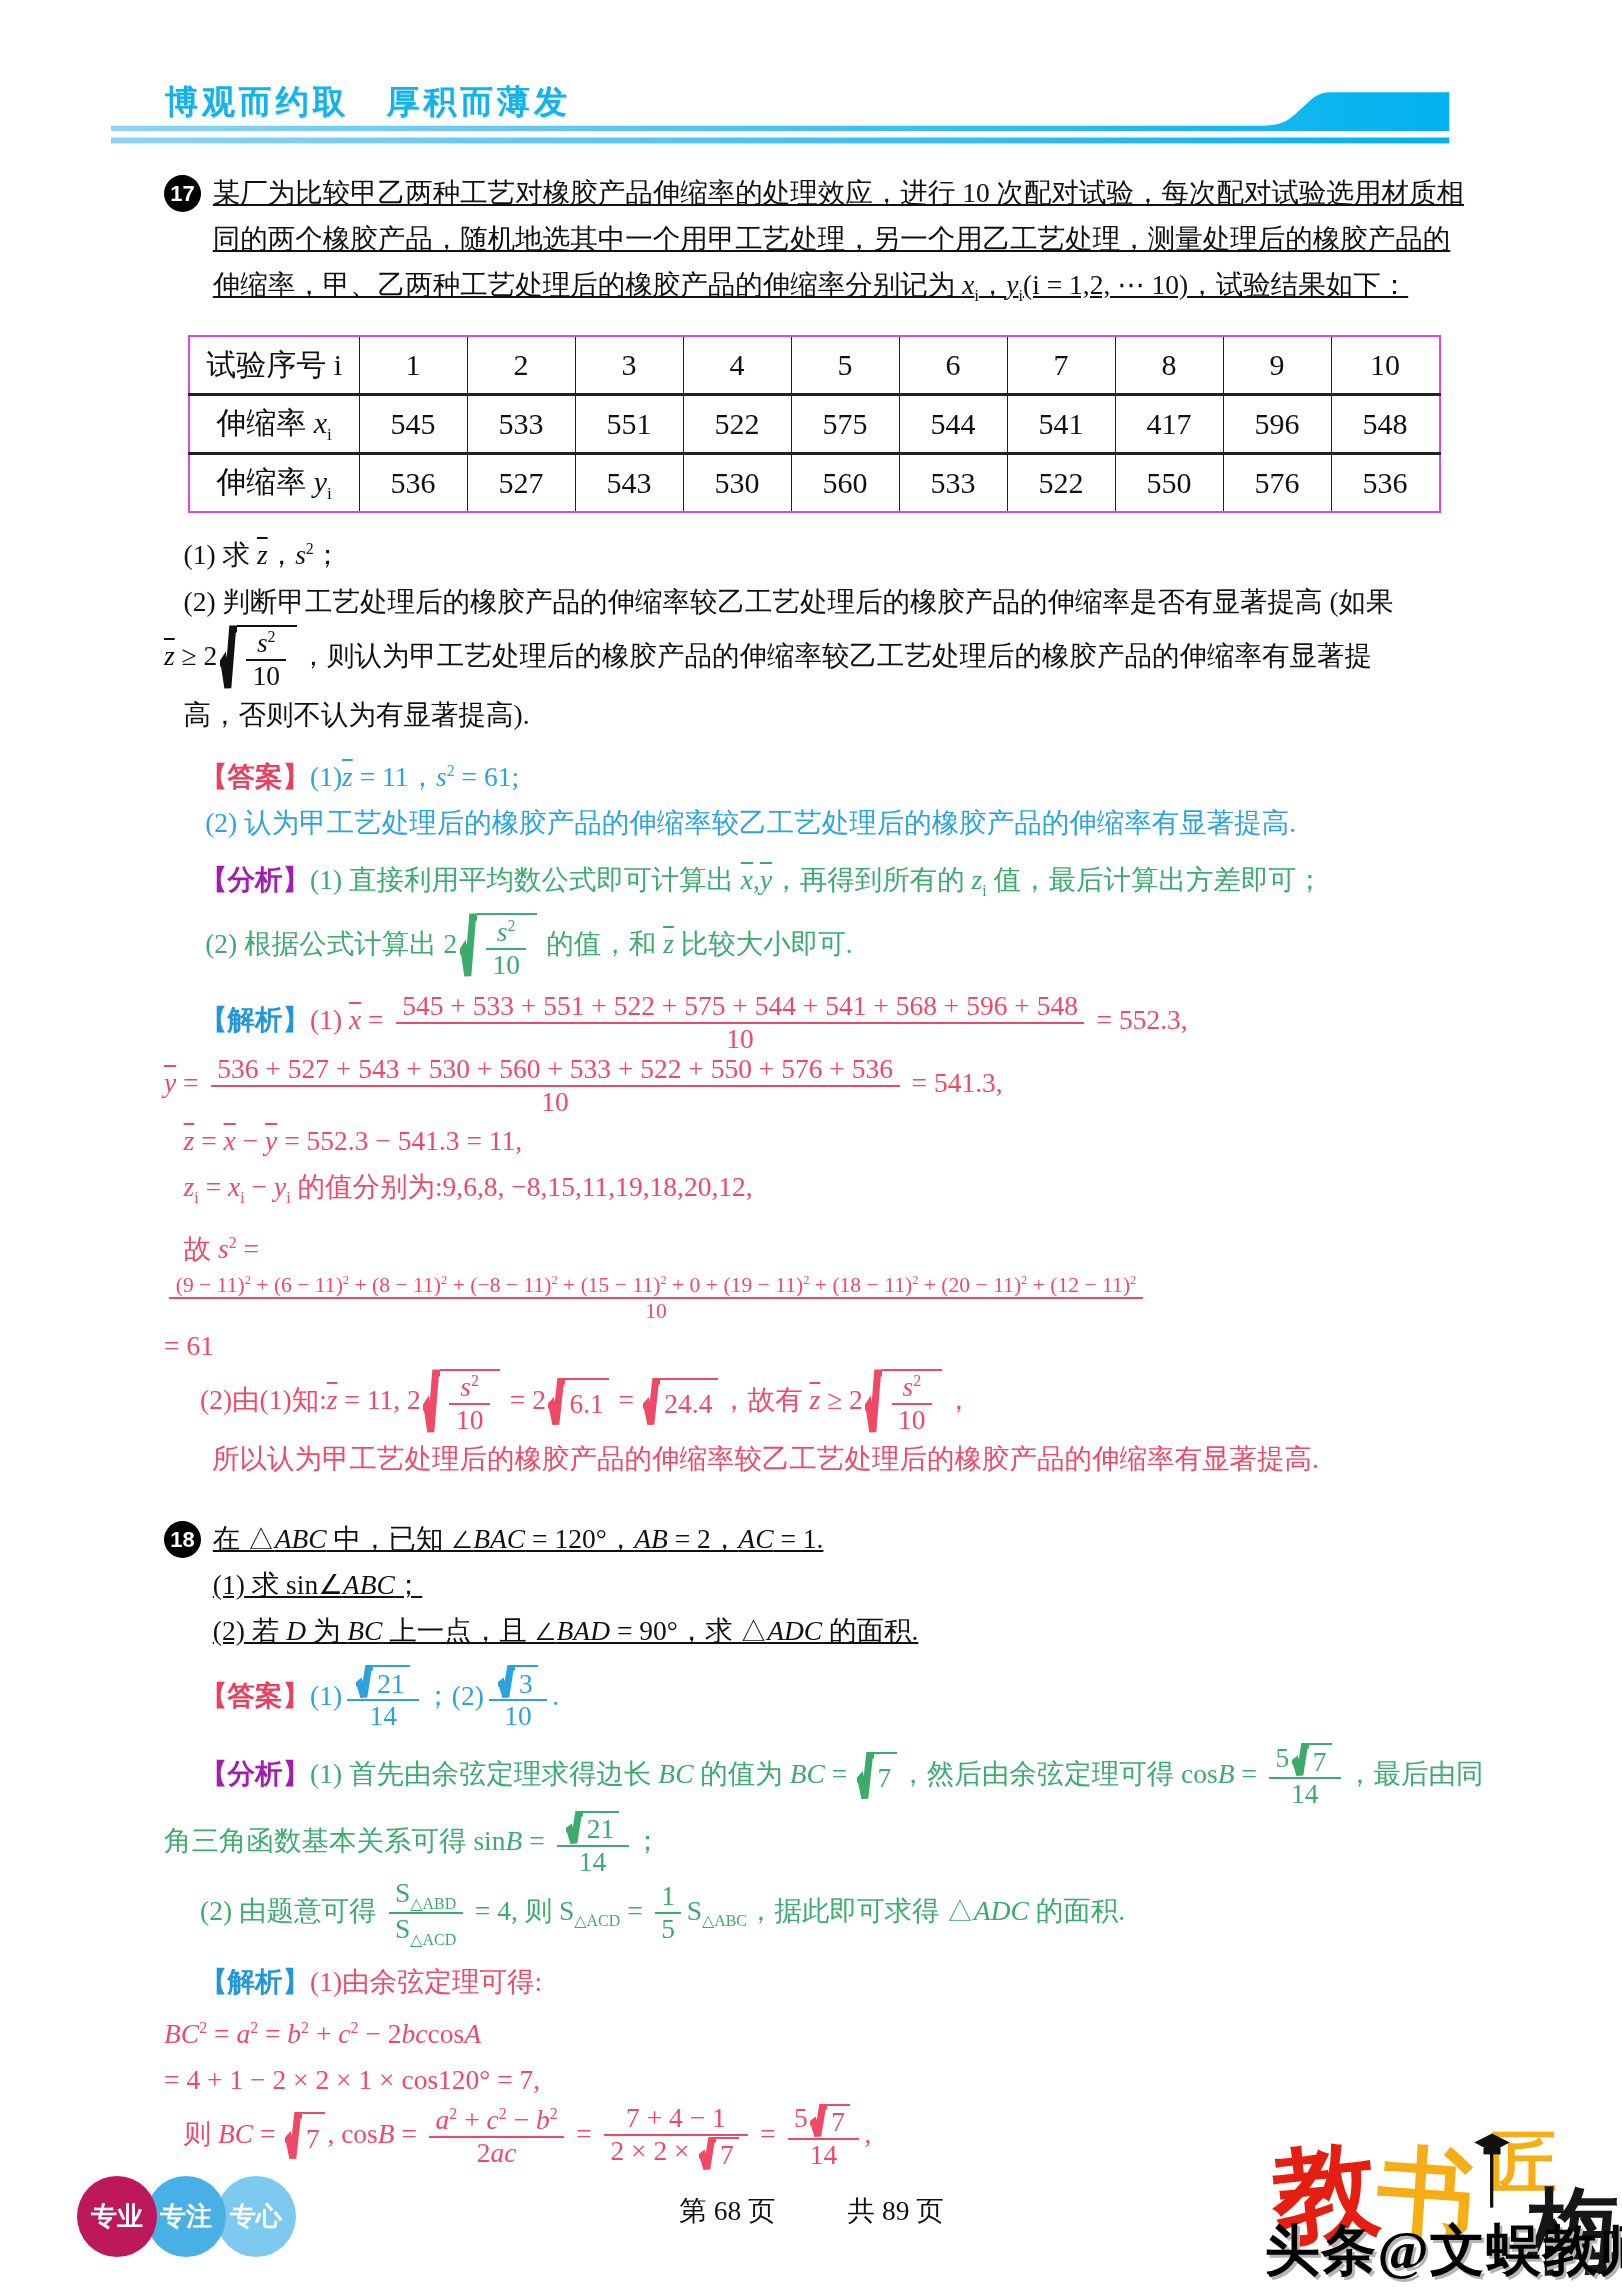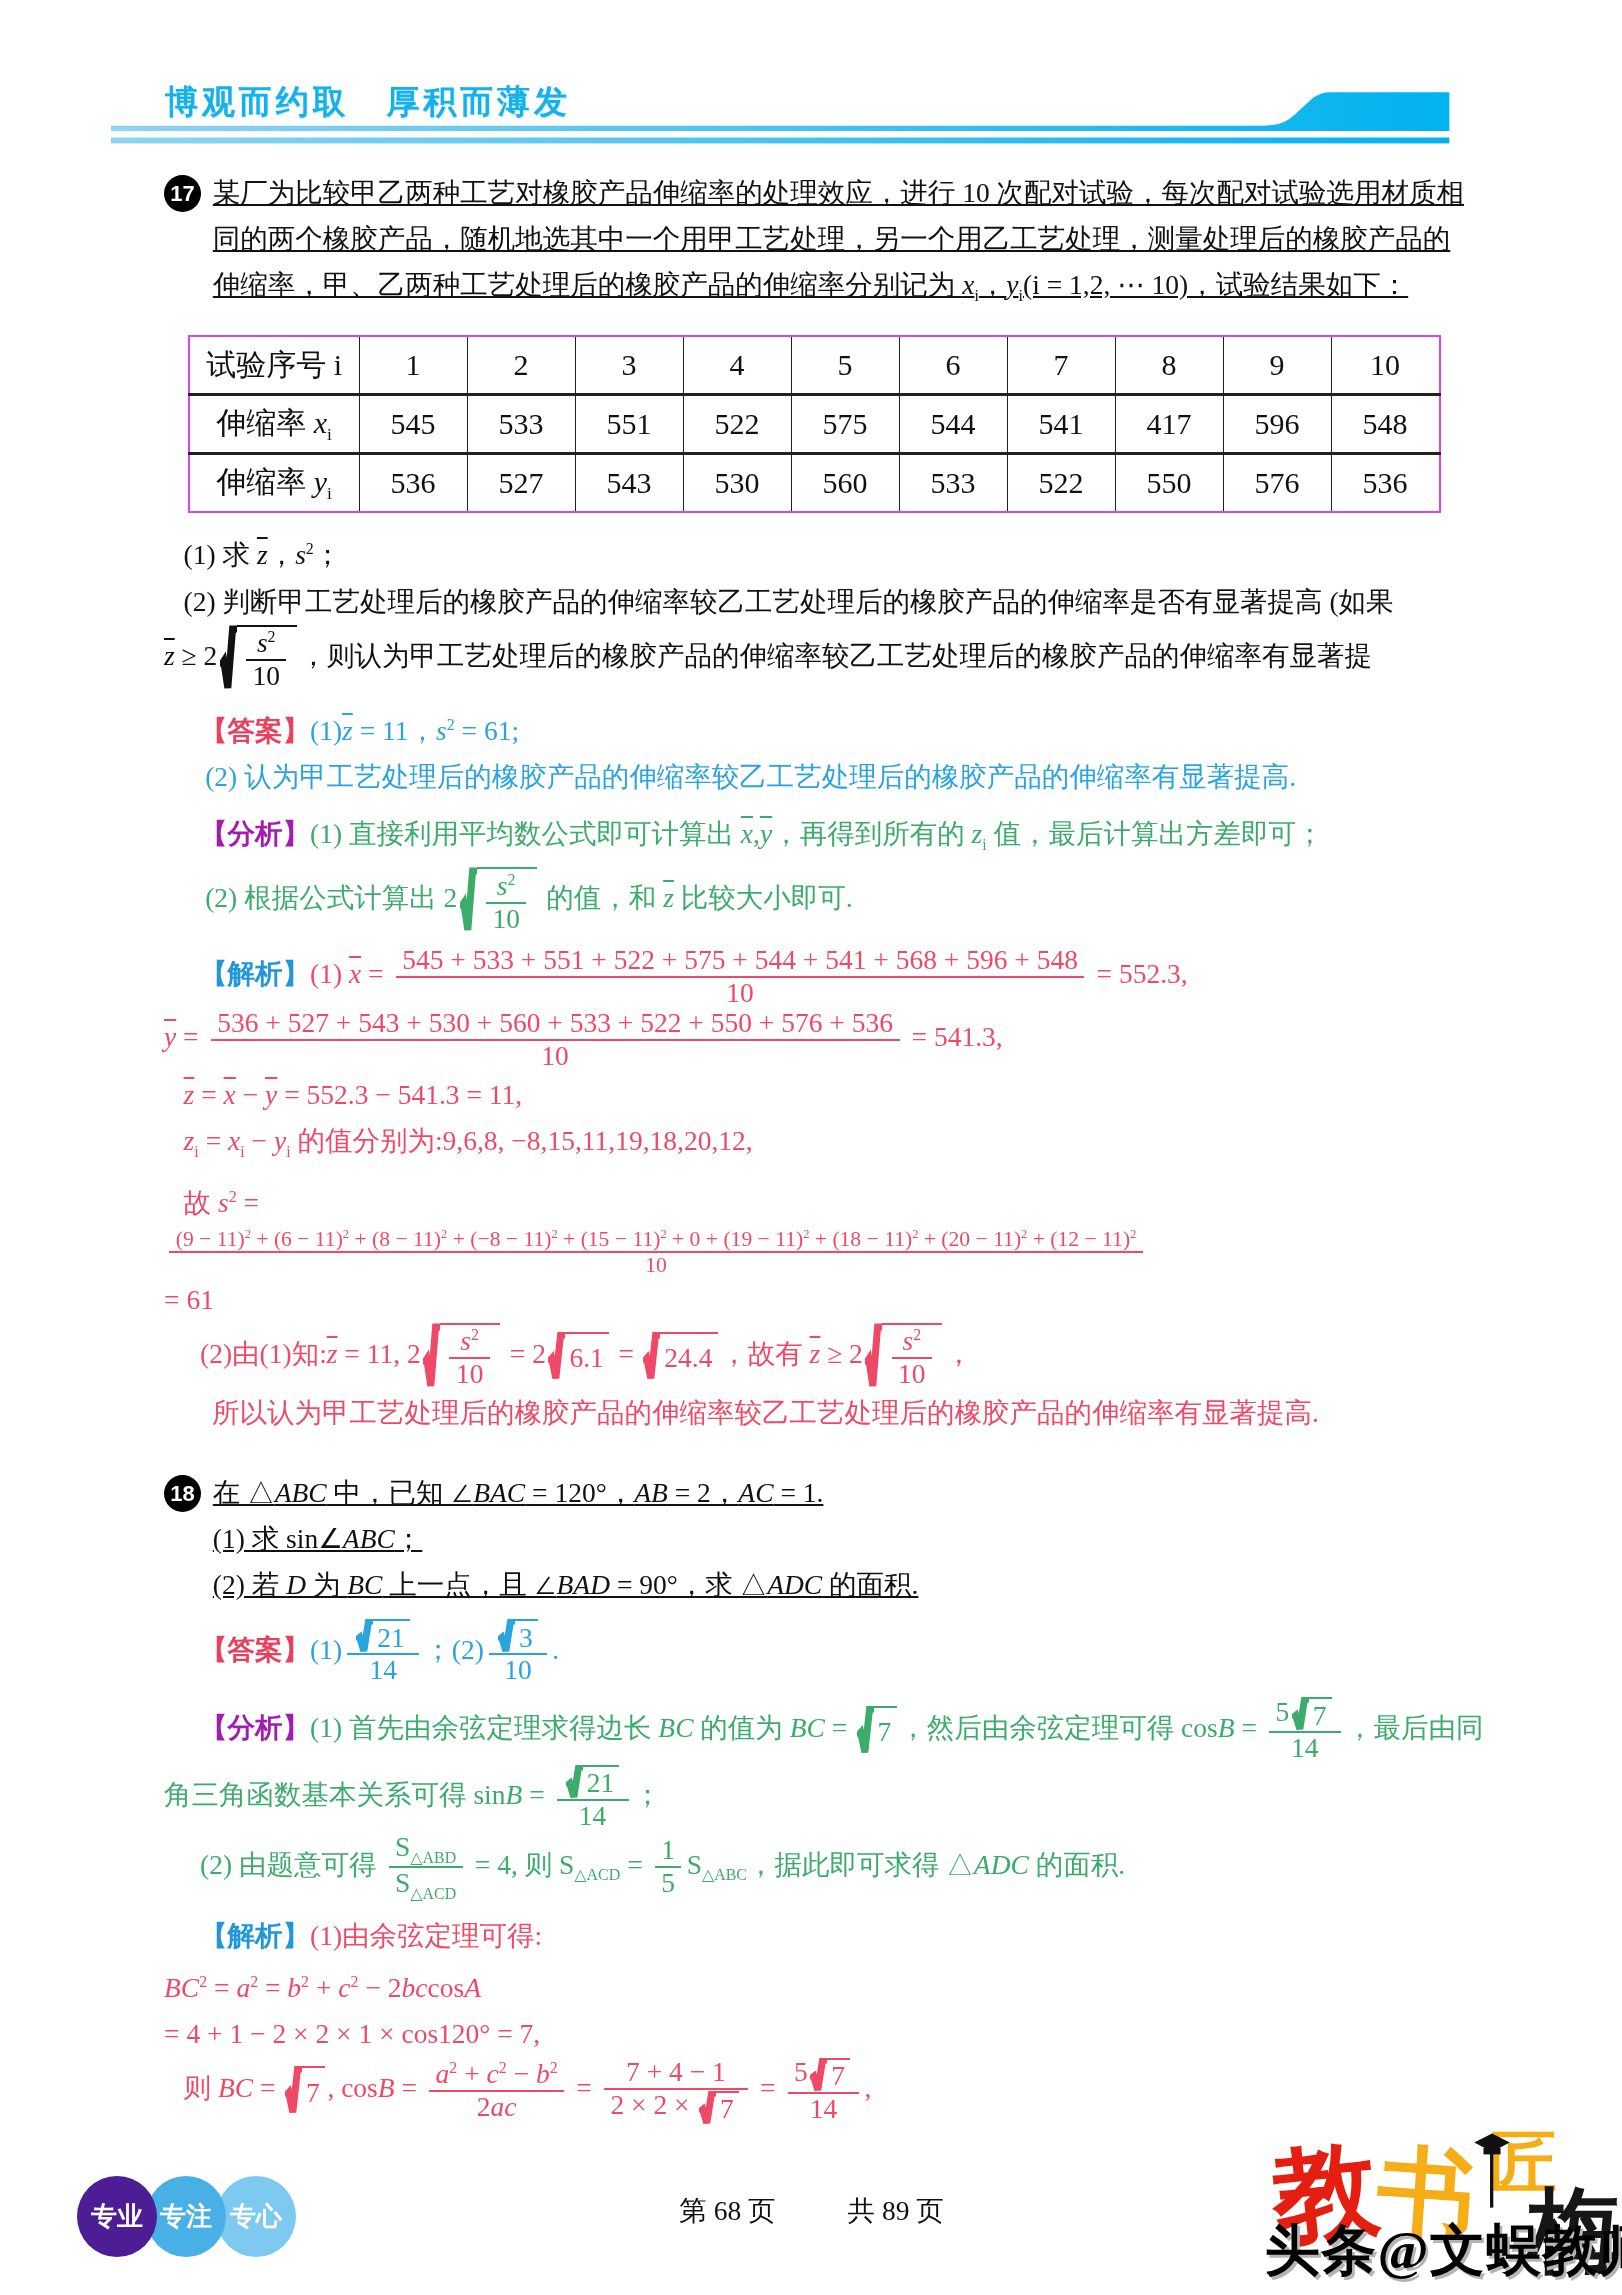--- a/index.html
+++ b/index.html
@@ -42,21 +42,21 @@
   table.trial{border-collapse:collapse;margin:17px 0 13px 23.6px;font-size:30px;border:2px solid #d946ef;}
   .trial th,.trial td{border:1.3px solid #222;width:107px;height:56px;text-align:center;
                       font-weight:normal;padding:0;}
   .trial .rowhead{width:169px;}
   .trial tr+tr th,.trial tr+tr td{border-top:3.3px solid #222;}
   
   .fbadges{position:absolute;left:77px;top:2176px;width:275px;height:85px;}
   .fb{position:absolute;width:80px;height:81px;border-radius:50%;color:#fff;font-weight:bold;
       font-size:26px;display:flex;align-items:center;justify-content:center;
       font-family:"Liberation Sans",sans-serif;}
-  .fb1{left:0;background:#4c1d95;z-index:3;}
+  .fb1{left:0;background:#be185d;z-index:3;}
   .fb2{left:69px;background:#49b0e5;z-index:2;}
   .fb3{left:139px;background:#7ec9f0;z-index:1;}
   .pageno{position:absolute;left:0;right:0;top:2193px;text-align:center;font-size:27.5px;color:#111;}
   .pageno .gap{display:inline-block;width:72px;}
   
   .wm{position:absolute;left:1253px;top:2128px;width:366px;height:164px;pointer-events:none;
       font-family:"Liberation Serif",serif;}
   .wm span{position:absolute;font-weight:bold;}
   .wm-c1{left:19.6px;top:-3.9px;font-size:105px;color:#e41e10;transform:rotate(-6deg);}
   .wm-c2{left:124px;top:1.3px;font-size:98px;color:#f5ae16;transform:rotate(4deg);}
@@ -137,20 +137,21 @@
           </tr>
     </tbody>
       </table>
 
     <div class="black indent30">
         <div class="mline" style="margin-left: 0px;">(1) 求 <span class="mbar">z</span>，<span class="mi">s</span><sup>2</sup>；</div>
         <div class="mline" style="margin-left: 0px;">(2) 判断甲工艺处理后的橡胶产品的伸缩率较乙工艺处理后的橡胶产品的伸缩率是否有显著提高 (如果</div>
         <div class="mline" style="margin-left: -19.6px;"><span class="mbar">z</span> ≥ 2<span class="sqrt"><span class="rt"><svg viewBox="0 0 100 100" preserveAspectRatio="none">
                 <path d="M2 62 L22 54 L46 94 L74 6 L100 6" fill="none" stroke="currentColor" stroke-width="7" vector-effect="non-scaling-stroke"></path>
               </svg></span><span class="vinc"><span class="frac"><span class="num"><span class="mi">s</span><sup>2</sup></span><span class="den">10</span></span></span></span>，则认为甲工艺处理后的橡胶产品的伸缩率较乙工艺处理后的橡胶产品的伸缩率有显著提</div>
+        <div class="mline" style="margin-left: 0px;">高，否则不认为有显著提高).</div>
       </div>
 
     <div class="sec blue">
       <div class="mline"><span class="lbl lbl-answer">【答案】</span><span>(1)<span class="mbar">z</span> = 11，<span class="mi">s</span><sup>2</sup> = 61;</span></div>
       <div>
           <div class="mline" style="margin-left: 5.2px;">(2) 认为甲工艺处理后的橡胶产品的伸缩率较乙工艺处理后的橡胶产品的伸缩率有显著提高.</div>
         </div>
     </div>
 
     <div class="sec green">

